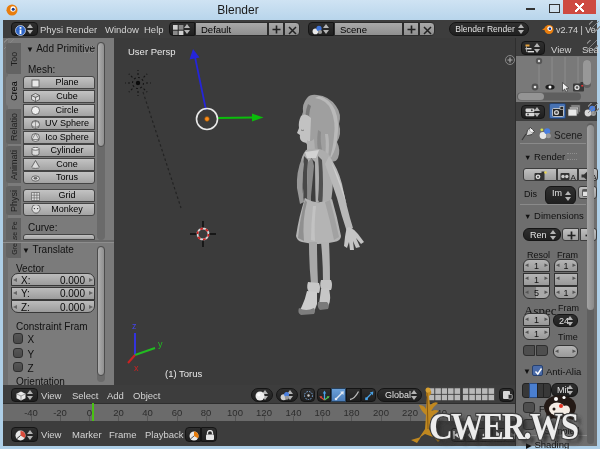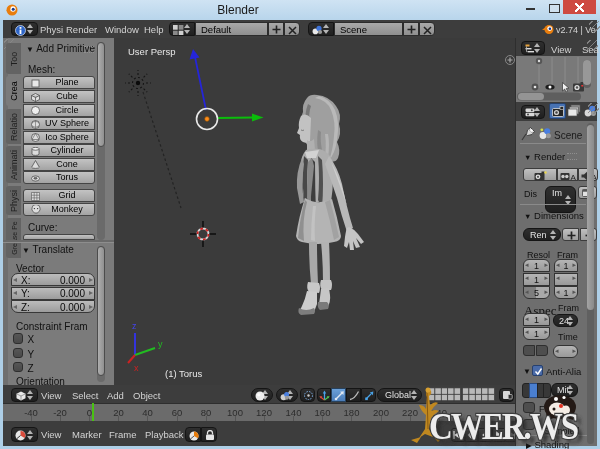--- a/index.html
+++ b/index.html
@@ -140,20 +140,21 @@
     <svg style="position:absolute;left:3px;top:2px" width="9" height="9" viewBox="0 0 9 9">
         <path d="M4.5 0.5 V8.5 M0.5 4.5 H8.5" stroke="#222" stroke-width="1.6"></path>
       </svg>
   </div>
   <div class="abs ibtn" style="left:419px;top:22px;width:16px;height:14px;border-radius:0 4px 4px 0;">
     <svg style="position:absolute;left:3px;top:2.5px" width="9" height="9" viewBox="0 0 9 9">
         <path d="M1 1 L8 8 M8 1 L1 8" stroke="#222" stroke-width="1.5"></path>
       </svg>
   </div>
 
+  <div class="abs dd" style="left:449px;top:22px;width:80px;height:14px;border-radius:7px;line-height:13px;text-align:center;font-size:8.5px;padding-right:8px;">Blender Render<div class="updn"></div></div>
 
   <svg class="abs" style="left:541px;top:23px" width="13" height="12" viewBox="0 0 13 12">
     <path d="M1 7 L7 2 L5 7 Z" fill="#e87d0d"></path>
     <circle cx="8" cy="6.5" r="4.5" fill="#e87d0d"></circle>
       <circle cx="8.7" cy="5.6" r="2.4" fill="#fff"></circle>
       <circle cx="8.9" cy="5.8" r="1.3" fill="#1b3a8a"></circle>
   </svg>
   <div class="abs menu" style="left:556px;top:25px;font-size:9px;">v2.74 | Ve</div>
   <div class="abs corner" style="left:589px;top:21px;"></div>
 
@@ -571,21 +572,21 @@
       </svg>
   </div>
   <div class="abs rbtn" style="left:578px;top:168px;width:20px;border-radius:0 3px 3px 0;">
     <svg style="position:absolute;left:2px;top:1.5px" width="16" height="10" viewBox="0 0 16 10">
         <path d="M0.5 3.5 H3 L6 0.8 V9.2 L3 6.5 H0.5 Z" fill="#333"></path>
         <path d="M7.5 3 A3 3 0 0 1 7.5 7 M9 1.5 A5 5 0 0 1 9 8.5" stroke="#333" fill="none" stroke-width="0.9"></path>
         <text x="10.5" y="9" font-size="8" fill="#222" font-family="Liberation Sans">A</text>
       </svg>
   </div>
   <div class="abs lbl" style="left:524px;top:189px;font-size:9px;">Dis</div>
-  <div class="abs dd" style="left:545px;top:186px;width:31px;height:27px;border-radius:6px;padding-left:6px;line-height:12px;font-size:9px;">Im<div class="updn"></div></div>
+  <div class="abs dd" style="left:545px;top:186px;width:31px;height:19px;border-radius:6px;padding-left:6px;line-height:12px;font-size:9px;">Im<div class="updn"></div></div>
   <div class="abs rbtn" style="left:578px;top:186px;width:19px;height:13px;border-radius:3px;">
     <svg style="position:absolute;left:3px;top:1.5px" width="12" height="10" viewBox="0 0 12 10">
         <rect x="0.5" y="0.5" width="9" height="7" rx="1" fill="#e2e2e2" stroke="#444" stroke-width="0.8"></rect>
         <rect x="0.5" y="0.5" width="9" height="2.2" fill="#555"></rect>
         <circle cx="10" cy="7.5" r="2" fill="#3a3a3a" stroke="#ddd" stroke-width="0.6"></circle>
       </svg>
   </div>
   <div class="abs" style="left:520px;top:204px;width:66px;height:1px;background:#8a8a8a;"></div>
 
   <div class="abs lbl" style="left:524px;top:210px;font-size:9.5px;"><span style="font-size:7.5px;">▼</span> Dimensions</div>

